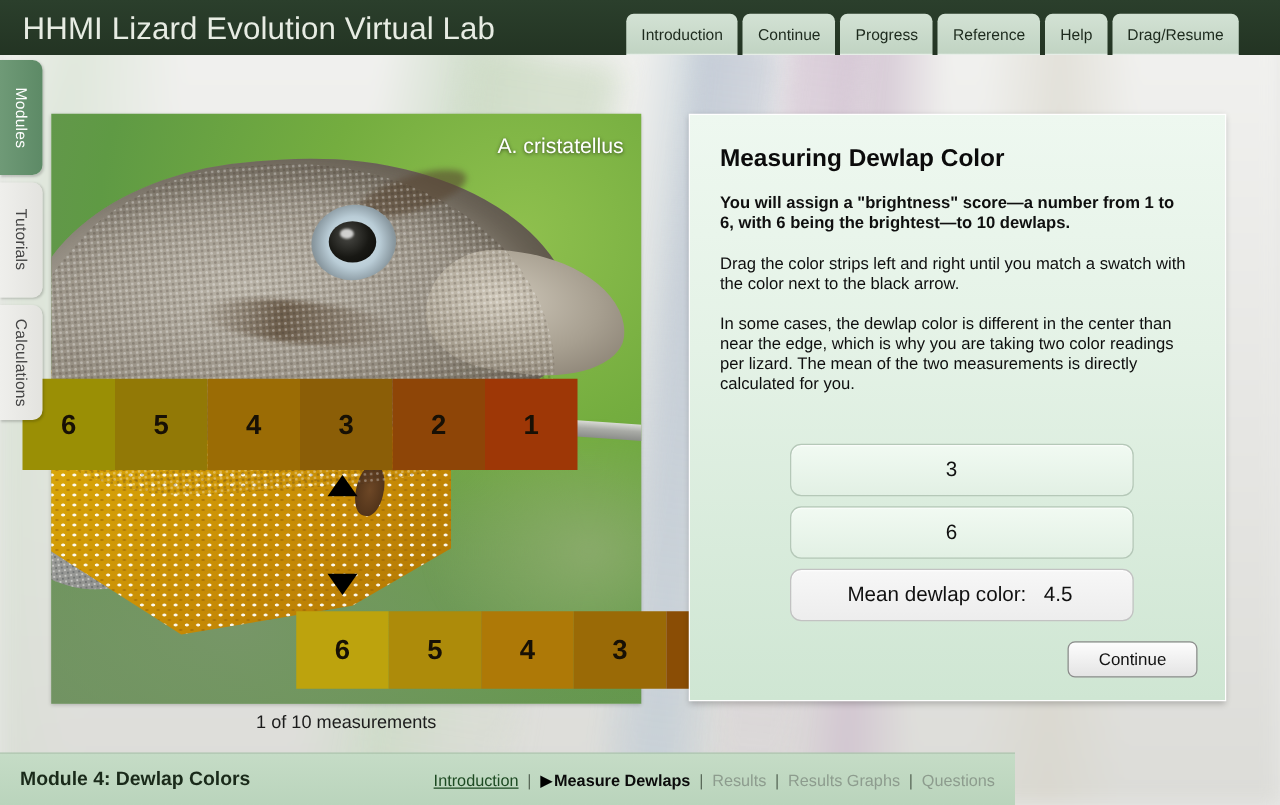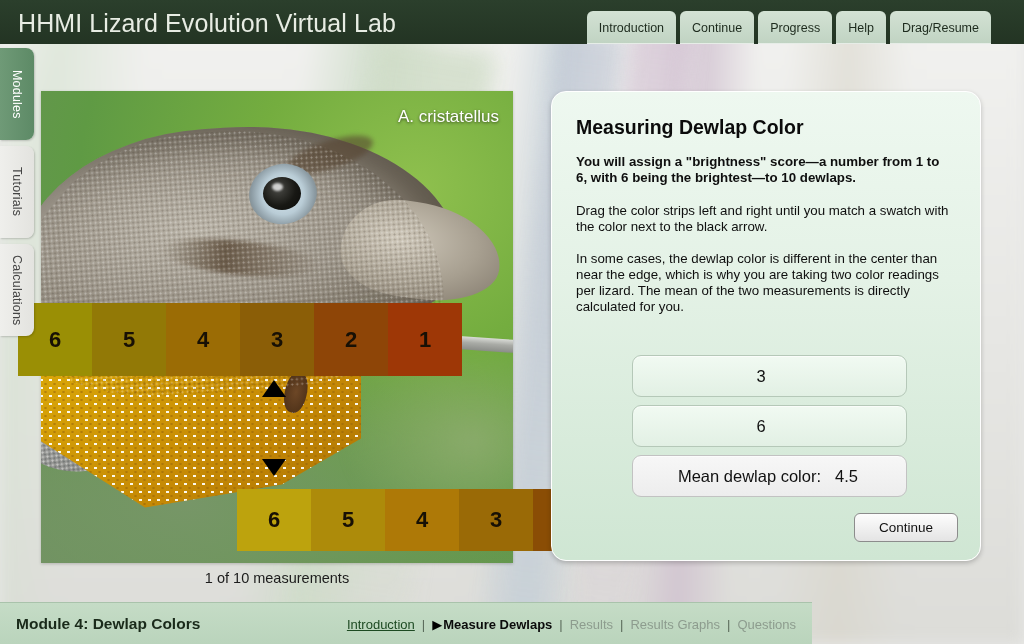--- a/index.html
+++ b/index.html
@@ -230,21 +230,21 @@
     position: absolute; left: 41px; top: 570px; width: 472px;
     text-align: center; font-size: 14.5px; color: #1c1c1c;
     z-index: 12;
   }
 
   
   .panel {
     position: absolute; left: 551px; top: 91px; width: 430px; height: 470px;
     background: linear-gradient(180deg, #eef8f0 0%, #e4f2e6 40%, #cfe6d3 100%);
     border: 1px solid #ffffff;
-    border-radius: 15px;
+    border-radius: 0;
     box-shadow: 0 2px 5px rgba(0,0,0,.22);
     z-index: 15;
   }
   .panel-title {
     position:absolute; left: 24px; top: 24px;
     font-size: 19.5px; font-weight: bold; color: #0b0b0b;
   }
   .panel-p {
     position:absolute; left: 24px; width: 378px;
     font-size: 13.3px; line-height: 16px; color: #0f0f0f;
@@ -306,20 +306,21 @@
   <div class="bg2"></div>
   <div class="bg3"></div>
   <div class="bg4"></div>
 
   <div class="header">
     <div class="app-title">HHMI Lizard Evolution Virtual Lab</div>
     <div class="tabs">
       <div class="tab">Introduction</div>
       <div class="tab">Continue</div>
       <div class="tab">Progress</div>
+      <div class="tab">Reference</div>
       <div class="tab">Help</div>
       <div class="tab">Drag/Resume</div>
     </div>
   </div>
 
   <div class="side">
     <div class="side-tab active">
       <span>Modules</span>
     </div>
     <div class="side-tab idle">

